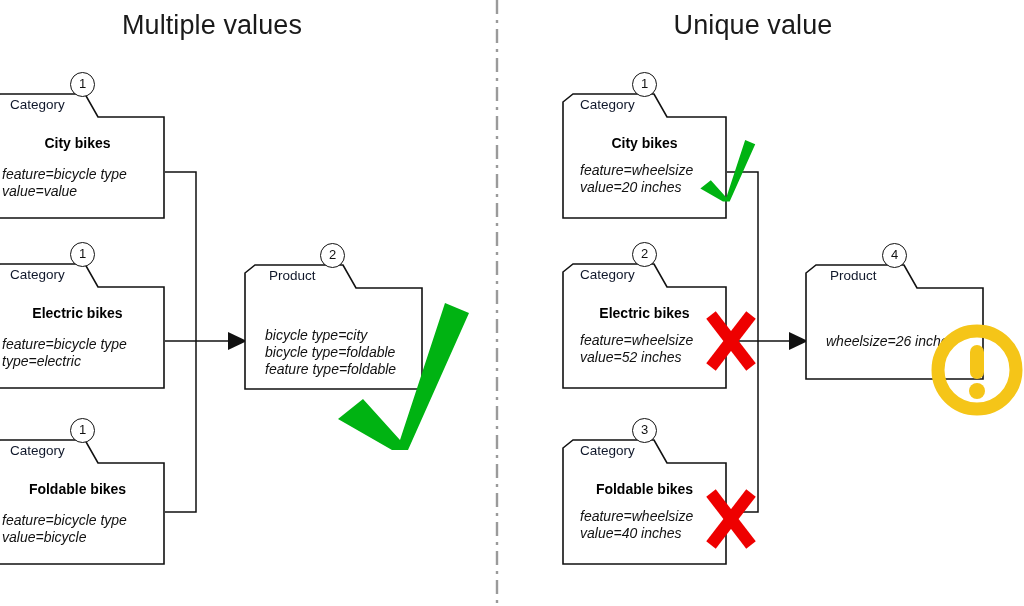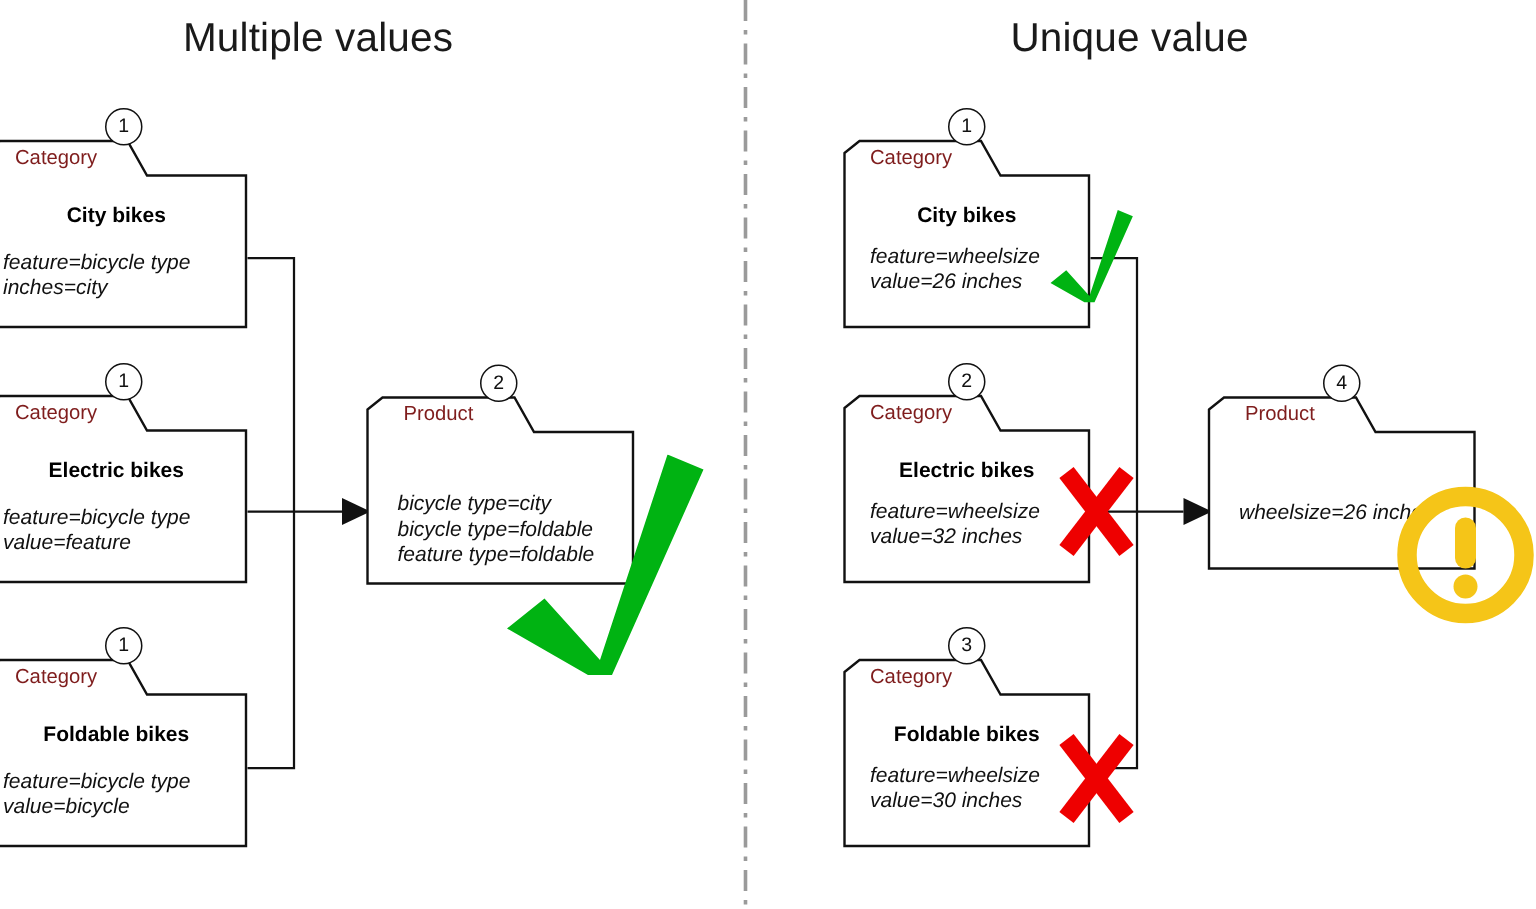--- a/index.html
+++ b/index.html
@@ -39,21 +39,21 @@
   }
   .card svg.card-shape {
     position: absolute;
     left: 0; top: 0;
     overflow: visible;
   }
   .card-tab-label {
     position: absolute;
     font-size: 13.5px;
     font-weight: 400;
-    color: #7f1d1d;
+    color: #0f172a;
     white-space: nowrap;
   }
   .card-title {
     position: absolute;
     font-size: 14px;
     font-weight: bold;
     color: #000;
     white-space: nowrap;
     text-align: center;
   }
@@ -119,34 +119,34 @@
   </svg>
 
   <div class="card" style="left:-10px; top:94px; width:175px; height:125px;">
     <svg class="card-shape" width="175" height="125" viewBox="0 0 175 125" aria-hidden="true">
       <path d="M0,8 L10,0 L95,0 L108,23 L174,23 L174,124 L0,124 Z" fill="#ffffff" stroke="#111111" stroke-width="1.6" stroke-linejoin="miter"></path>
     </svg>
     <span class="card-tab-label" style="left:20px; top:3px;">Category</span>
     <span class="card-title" style="left:0px; top:41px; width:175px;">City bikes</span>
     <div class="card-lines" style="left:12px; top:72px;">
       <div>feature=bicycle type</div>
-      <div>inches=city</div>
+      <div>value=value</div>
     </div>
   </div>
   <div class="badge" style="left:70px; top:72px;">1</div>
 
   <div class="card" style="left:-10px; top:264px; width:175px; height:125px;">
     <svg class="card-shape" width="175" height="125" viewBox="0 0 175 125" aria-hidden="true">
       <path d="M0,8 L10,0 L95,0 L108,23 L174,23 L174,124 L0,124 Z" fill="#ffffff" stroke="#111111" stroke-width="1.6" stroke-linejoin="miter"></path>
     </svg>
     <span class="card-tab-label" style="left:20px; top:3px;">Category</span>
     <span class="card-title" style="left:0px; top:41px; width:175px;">Electric bikes</span>
     <div class="card-lines" style="left:12px; top:72px;">
       <div>feature=bicycle type</div>
-      <div>value=feature</div>
+      <div>type=electric</div>
     </div>
   </div>
   <div class="badge" style="left:70px; top:242px;">1</div>
 
   <div class="card" style="left:-10px; top:440px; width:175px; height:125px;">
     <svg class="card-shape" width="175" height="125" viewBox="0 0 175 125" aria-hidden="true">
       <path d="M0,8 L10,0 L95,0 L108,23 L174,23 L174,124 L0,124 Z" fill="#ffffff" stroke="#111111" stroke-width="1.6" stroke-linejoin="miter"></path>
     </svg>
     <span class="card-tab-label" style="left:20px; top:3px;">Category</span>
     <span class="card-title" style="left:0px; top:41px; width:175px;">Foldable bikes</span>
@@ -175,54 +175,54 @@
   </svg>
 
   <div class="card" style="left:562px; top:94px; width:165px; height:125px;">
     <svg class="card-shape" width="165" height="125" viewBox="0 0 165 125" aria-hidden="true">
       <path d="M1,8 L11,0 L92,0 L105,23 L164,23 L164,124 L1,124 Z" fill="#ffffff" stroke="#111111" stroke-width="1.6" stroke-linejoin="miter"></path>
     </svg>
     <span class="card-tab-label" style="left:18px; top:3px;">Category</span>
     <span class="card-title" style="left:0px; top:41px; width:165px;">City bikes</span>
     <div class="card-lines" style="left:18px; top:68px;">
       <div>feature=wheelsize</div>
-      <div>value=26 inches</div>
+      <div>value=20 inches</div>
     </div>
   </div>
   <div class="badge" style="left:632px; top:72px;">1</div>
   <svg class="mark" aria-hidden="true" style="left:700px; top:140px;" width="56" height="62" viewBox="0 0 132 148">
     <polygon points="0,116 25,96 62,137 107,0 131,10 70,147 54,147" fill="#00b312"></polygon>
   </svg>
 
   <div class="card" style="left:562px; top:264px; width:165px; height:125px;">
     <svg class="card-shape" width="165" height="125" viewBox="0 0 165 125" aria-hidden="true">
       <path d="M1,8 L11,0 L92,0 L105,23 L164,23 L164,124 L1,124 Z" fill="#ffffff" stroke="#111111" stroke-width="1.6" stroke-linejoin="miter"></path>
     </svg>
     <span class="card-tab-label" style="left:18px; top:3px;">Category</span>
     <span class="card-title" style="left:0px; top:41px; width:165px;">Electric bikes</span>
     <div class="card-lines" style="left:18px; top:68px;">
       <div>feature=wheelsize</div>
-      <div>value=32 inches</div>
+      <div>value=52 inches</div>
     </div>
   </div>
   <div class="badge" style="left:632px; top:242px;">2</div>
   <svg class="mark" aria-hidden="true" style="left:704px; top:310px;" width="54" height="62" viewBox="0 0 54 62">
     <line x1="7" y1="5" x2="47" y2="57" stroke="#ee0000" stroke-width="12" stroke-linecap="butt"></line>
     <line x1="47" y1="5" x2="7" y2="57" stroke="#ee0000" stroke-width="12" stroke-linecap="butt"></line>
   </svg>
 
   <div class="card" style="left:562px; top:440px; width:165px; height:125px;">
     <svg class="card-shape" width="165" height="125" viewBox="0 0 165 125" aria-hidden="true">
       <path d="M1,8 L11,0 L92,0 L105,23 L164,23 L164,124 L1,124 Z" fill="#ffffff" stroke="#111111" stroke-width="1.6" stroke-linejoin="miter"></path>
     </svg>
     <span class="card-tab-label" style="left:18px; top:3px;">Category</span>
     <span class="card-title" style="left:0px; top:41px; width:165px;">Foldable bikes</span>
     <div class="card-lines" style="left:18px; top:68px;">
       <div>feature=wheelsize</div>
-      <div>value=30 inches</div>
+      <div>value=40 inches</div>
     </div>
   </div>
   <div class="badge" style="left:632px; top:418px;">3</div>
   <svg class="mark" aria-hidden="true" style="left:704px; top:488px;" width="54" height="62" viewBox="0 0 54 62">
     <line x1="7" y1="5" x2="47" y2="57" stroke="#ee0000" stroke-width="12" stroke-linecap="butt"></line>
     <line x1="47" y1="5" x2="7" y2="57" stroke="#ee0000" stroke-width="12" stroke-linecap="butt"></line>
   </svg>
 
   <div class="card" style="left:806px; top:265px; width:178px; height:115px;">
     <svg class="card-shape" width="178" height="115" viewBox="0 0 178 115" aria-hidden="true">

